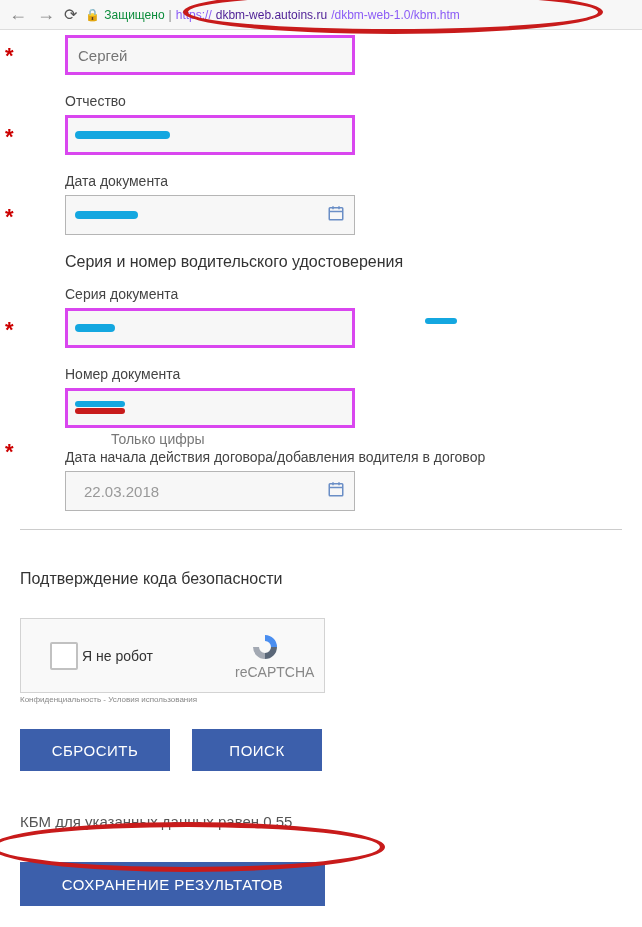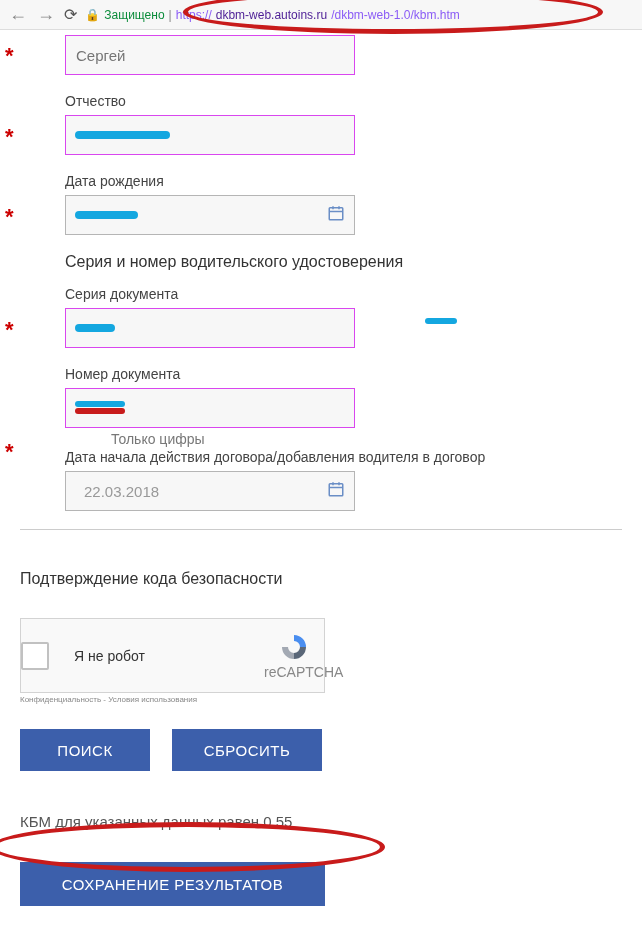--- a/index.html
+++ b/index.html
@@ -62,21 +62,21 @@
       font-size: 22px;
       font-weight: bold;
       position: absolute;
       left: -15px;
       top: 50%;
     }
     .field-row { position: relative; padding-left: 45px; }
     .text-input {
       width: 290px;
       height: 40px;
-      border: 1px solid #d946ef;
+      border: 3px solid #d946ef;
       background: #f7f7f7;
       padding: 0 10px;
       font-size: 15px;
       color: #999;
     }
     .date-input {
       width: 290px;
       height: 40px;
       border: 1px solid #b5b5b5;
       background: #f7f7f7;
@@ -115,22 +115,22 @@
       border-top: 1px solid #ccc;
       margin: 15px 0 5px 0;
     }
     .recaptcha-box {
       width: 305px;
       height: 75px;
       border: 1px solid #d3d3d3;
       background: #f9f9f9;
       display: flex;
       align-items: center;
-      padding: 0 0;
-      gap: 25px;
+      padding: 0 29px;
+      gap: 4px;
       position: relative;
     }
     .recaptcha-check {
       width: 28px;
       height: 28px;
       border: 2px solid #c1c1c1;
       background: #fff;
       border-radius: 2px;
     }
     .recaptcha-label { font-size: 14px; color: #333; flex: 1; }
@@ -219,21 +219,21 @@
       <div style="position:relative; display:inline-block;">
         <input class="text-input" type="text" style="">
         <div class="scribble scribble-blue" style="left:10px; top:16px; width:95px;"></div>
       </div>
     </div>
   </div>
 
   
   <div class="field-group">
     <div class="field-row">
-      <span class="label-text">Дата рождения</span>
+      <span class="label-text">Дата документа</span>
       <span class="req-star">*</span>
       <div class="date-wrapper">
         <input class="date-input" type="text" style="">
         <span class="cal-icon">
           <svg width="18" height="18" viewBox="0 0 24 24" fill="none" stroke="#6a8ec6" stroke-width="2">
               <rect x="3" y="5" width="18" height="16" rx="1"></rect>
               <line x1="3" y1="10" x2="21" y2="10"></line>
               <line x1="8" y1="3" x2="8" y2="7"></line>
               <line x1="16" y1="3" x2="16" y2="7"></line>
             </svg>
@@ -300,22 +300,22 @@
           <path d="M36 20 A16 16 0 0 1 20 36 L20 28 A8 8 0 0 0 28 20 Z" fill="#5a6778"></path>
           <path d="M20 36 A16 16 0 0 1 4 20 L12 20 A8 8 0 0 0 20 28 Z" fill="#a3a9b3"></path>
         </svg>
       <span>reCAPTCHA</span>
     </div>
   </div>
   <div class="recaptcha-terms">Конфиденциальность - Условия использования</div>
 
   
   <div class="btn-row">
+    <button class="btn-primary btn-reset">СБРОСИТЬ</button>
     <button class="btn-primary btn-search">ПОИСК</button>
-    <button class="btn-primary btn-reset">СБРОСИТЬ</button>
   </div>
 
   
   <div class="result-text">КБМ для указанных данных равен 0.55</div>
 
   
   <div class="ellipse" style="left:-10px; top:792px; width:395px; height:50px;"></div>
 
   <button class="btn-primary btn-save">СОХРАНЕНИЕ РЕЗУЛЬТАТОВ</button>
 

